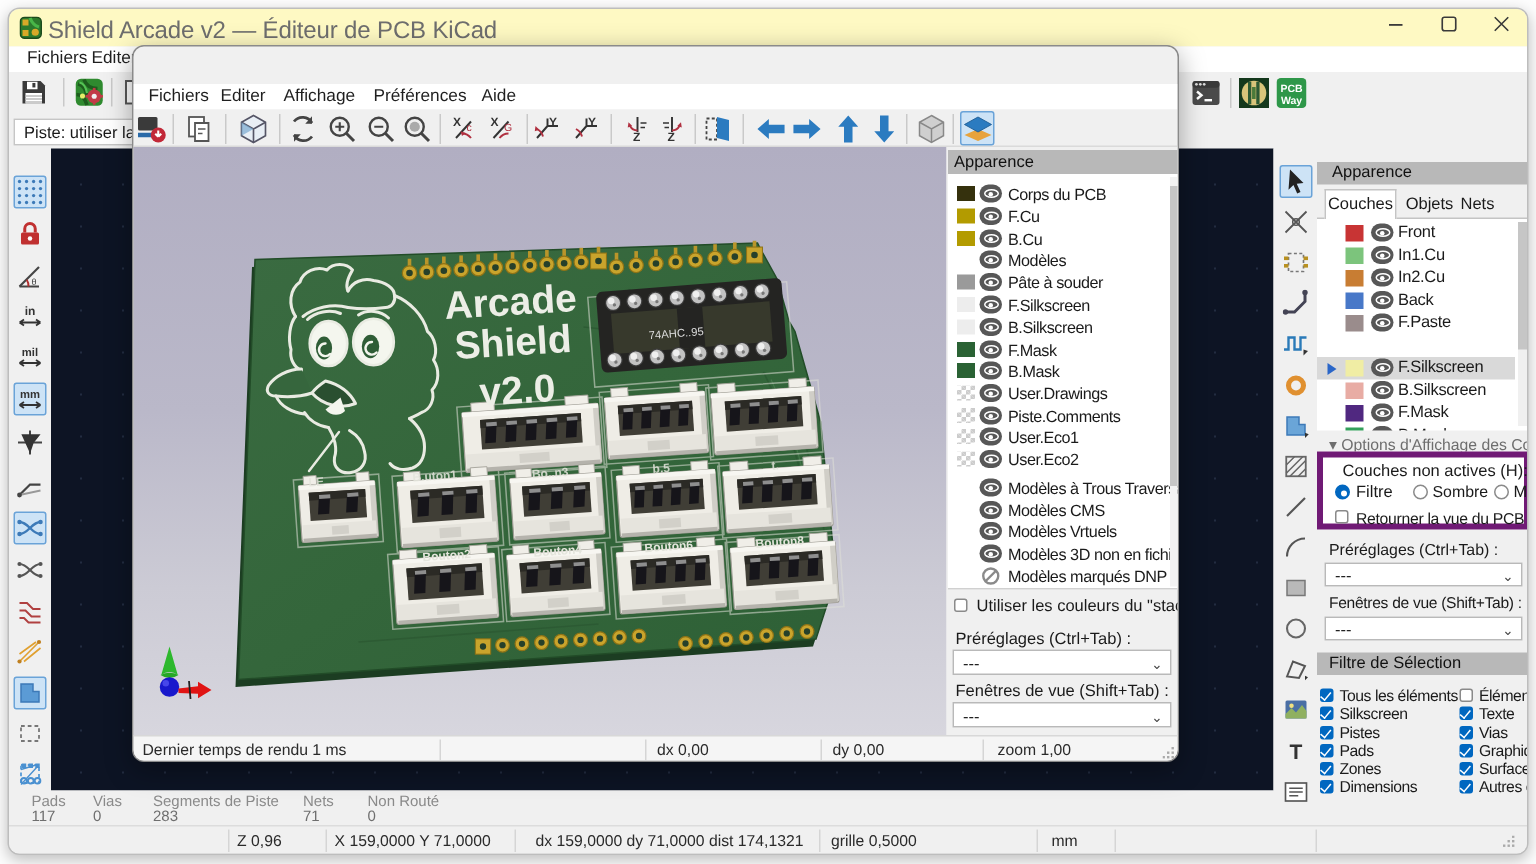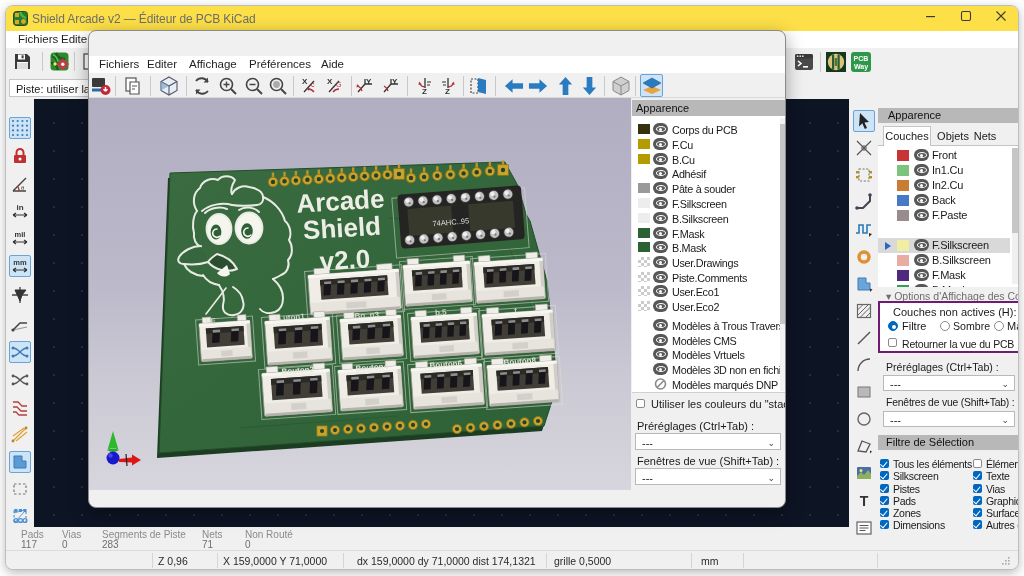--- a/index.html
+++ b/index.html
@@ -5,22 +5,22 @@
 * { margin:0; padding:0; box-sizing:border-box; }
 html,body { width:1024px; height:576px; overflow:hidden; background:#fdfdfd; }
 body { font-family:"Liberation Sans", sans-serif; }
 #stage { position:relative; width:1024px; height:576px; background:#fdfdfd; }
 .abs { position:absolute; }
 
 
 #mw { position:absolute; left:5px; top:5px; width:1014px; height:565px;
   background:#f0f0f0; border:1px solid #bdbdbd; border-radius:8px;
   box-shadow:0 3px 10px rgba(0,0,0,0.25); overflow:hidden; }
-#mw-title { position:absolute; left:0; top:0; width:100%; height:25px; background:#fde047;
-  font-size:12px; color:#6e6e6e; }
+#mw-title { position:absolute; left:0; top:0; width:100%; height:25px; background:#fef9c3;
+  font-size:16px; color:#6e6e6e; }
 #mw-title .ttext { position:absolute; left:26px; top:6px; letter-spacing:-0.1px; }
 #mw-menu { position:absolute; left:0; top:25px; width:100%; height:17px; background:#ffffff;
   font-size:11.5px; color:#1f1f1f; }
 #mw-menu span { position:absolute; top:2px; }
 #mw-toolbar { position:absolute; left:0; top:42px; width:100%; height:35px; background:#f0f0f0; }
 #mw-combo { position:absolute; left:3px; top:73px; width:90px; height:18px; background:#fff;
   border:1px solid #c6c6c6; font-size:11px; color:#1a1a1a; overflow:hidden; }
 #mw-combo span { position:absolute; left:6px; top:2.5px; white-space:nowrap; }
 
 #ltools { position:absolute; left:0; top:94px; width:28px; height:436px; background:#f0f0f0; }
@@ -464,21 +464,21 @@
         <div class="lrow" style="top:137px">
             <i class="lsw" style="background:#33a05a"></i>
             <span class="leye"></span>
             <b>B.Mask</b>
           </div>
         <div style="position:absolute;right:2px;top:2px;width:6px;height:136px;background:#f0f0f0">
             <div style="position:absolute;left:0;top:0;width:6px;height:85px;background:#c6c6c6"></div>
           </div>
       </div>
       <div style="position:absolute;left:8px;top:191px;color:#6e6e6e;font-size:10.5px;white-space:nowrap">▾ Options d'Affichage des Cou</div>
-      <div style="position:absolute;left:0px;top:202px;width:142px;height:52px;background:#fff;border:2px solid #701a75">
+      <div style="position:absolute;left:0px;top:202px;width:142px;height:52px;background:#fff;border:4px solid #701a75">
         <span style="position:absolute;left:13px;top:3px">Couches non actives (H):</span>
         <span class="radio on" style="left:8px;top:18px"></span>
           <span style="position:absolute;left:22px;top:17px">Filtre</span>
         <span class="radio" style="left:60px;top:18px"></span>
           <span style="position:absolute;left:73px;top:17px;font-size:10.6px">Sombre</span>
         <span class="radio" style="left:114px;top:18px"></span>
           <span style="position:absolute;left:127px;top:17px">Ma</span>
         <span class="cb off" style="left:8px;top:35px"></span>
           <span style="position:absolute;left:22px;top:35px;font-size:10.5px;letter-spacing:-0.2px">Retourner la vue du PCB</span>
       </div>
@@ -1186,21 +1186,21 @@
             <span class="eye2"></span>
             <b>F.Cu</b>
           </div>
         <div class="w3row" style="top:36px">
             <i class="sw2" style="background:#b39b00"></i>
             <span class="eye2"></span>
             <b>B.Cu</b>
           </div>
         <div class="w3row" style="top:50px">
             <span class="eye2"></span>
-            <b>Adhésif</b>
+            <b>Modèles</b>
           </div>
         <div class="w3row" style="top:65px">
             <i class="sw2" style="background:#9a9a9a"></i>
             <span class="eye2"></span>
             <b>Pâte à souder</b>
           </div>
         <div class="w3row" style="top:80px">
             <i class="sw2" style="background:#ededed"></i>
             <span class="eye2"></span>
             <b>F.Silkscreen</b>
@@ -1276,15 +1276,35 @@
       <div class="combo" style="left:4px;top:335px;width:146px;height:17px">
           <span style="position:absolute;left:6px;top:3px">---</span>
           <span class="chev" style="top:4px">⌄</span>
         </div>
       <span style="position:absolute;left:6px;top:357px">Fenêtres de vue (Shift+Tab) :</span>
       <div class="combo" style="left:4px;top:370px;width:146px;height:17px">
           <span style="position:absolute;left:6px;top:3px">---</span>
           <span class="chev" style="top:4px">⌄</span>
         </div>
     </div>
+    <div id="w3-status">
+      <span style="left:6px">Dernier temps de rendu 1 ms</span>
+      <i class="sep" style="left:204px"></i>
+      <i class="sep" style="left:341px"></i>
+        <span style="left:349px">dx 0,00</span>
+      <i class="sep" style="left:458px"></i>
+        <span style="left:466px">dy 0,00</span>
+      <i class="sep" style="left:566px"></i>
+        <span style="left:576px">zoom 1,00</span>
+      <svg style="position:absolute;left:686px;top:7px" width="9" height="9" viewBox="0 0 9 9">
+          <g fill="#aaa">
+            <rect x="6" y="0" width="1.6" height="1.6"></rect>
+            <rect x="6" y="3" width="1.6" height="1.6"></rect>
+            <rect x="6" y="6" width="1.6" height="1.6"></rect>
+            <rect x="3" y="3" width="1.6" height="1.6"></rect>
+            <rect x="3" y="6" width="1.6" height="1.6"></rect>
+            <rect x="0" y="6" width="1.6" height="1.6"></rect>
+          </g>
+        </svg>
+    </div>
   </div>
 
 </div>
 
 </body></html>

